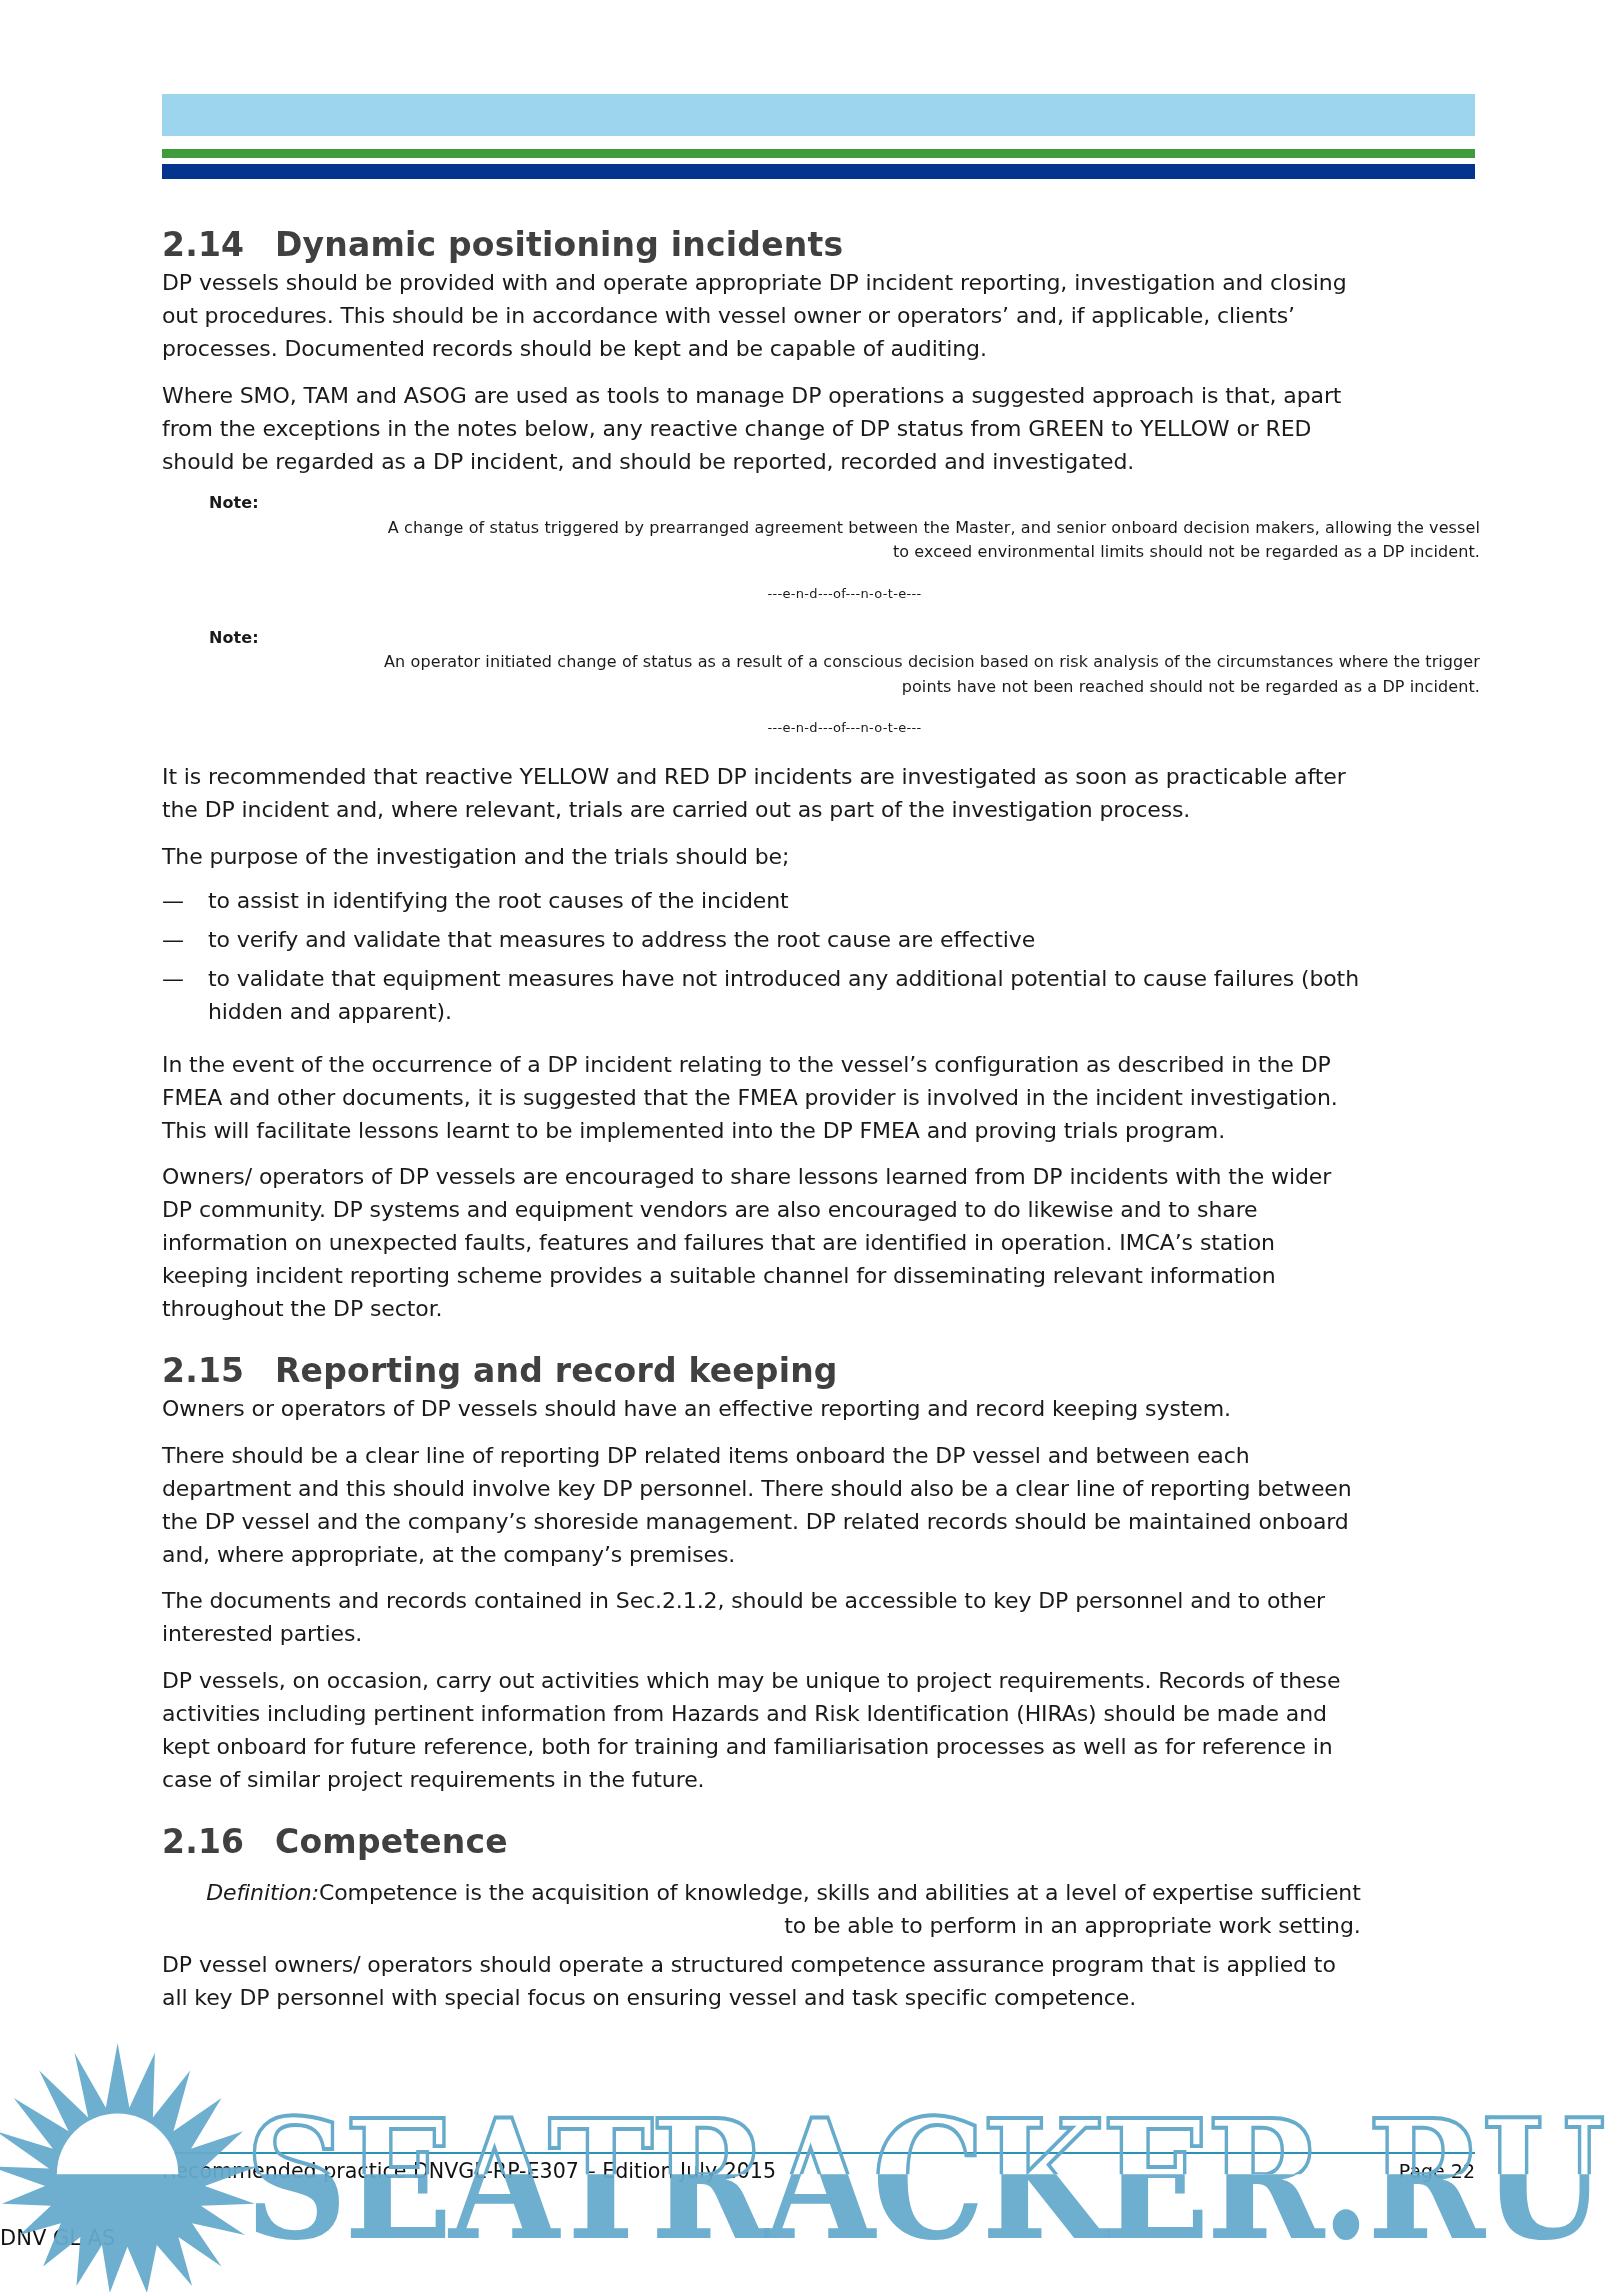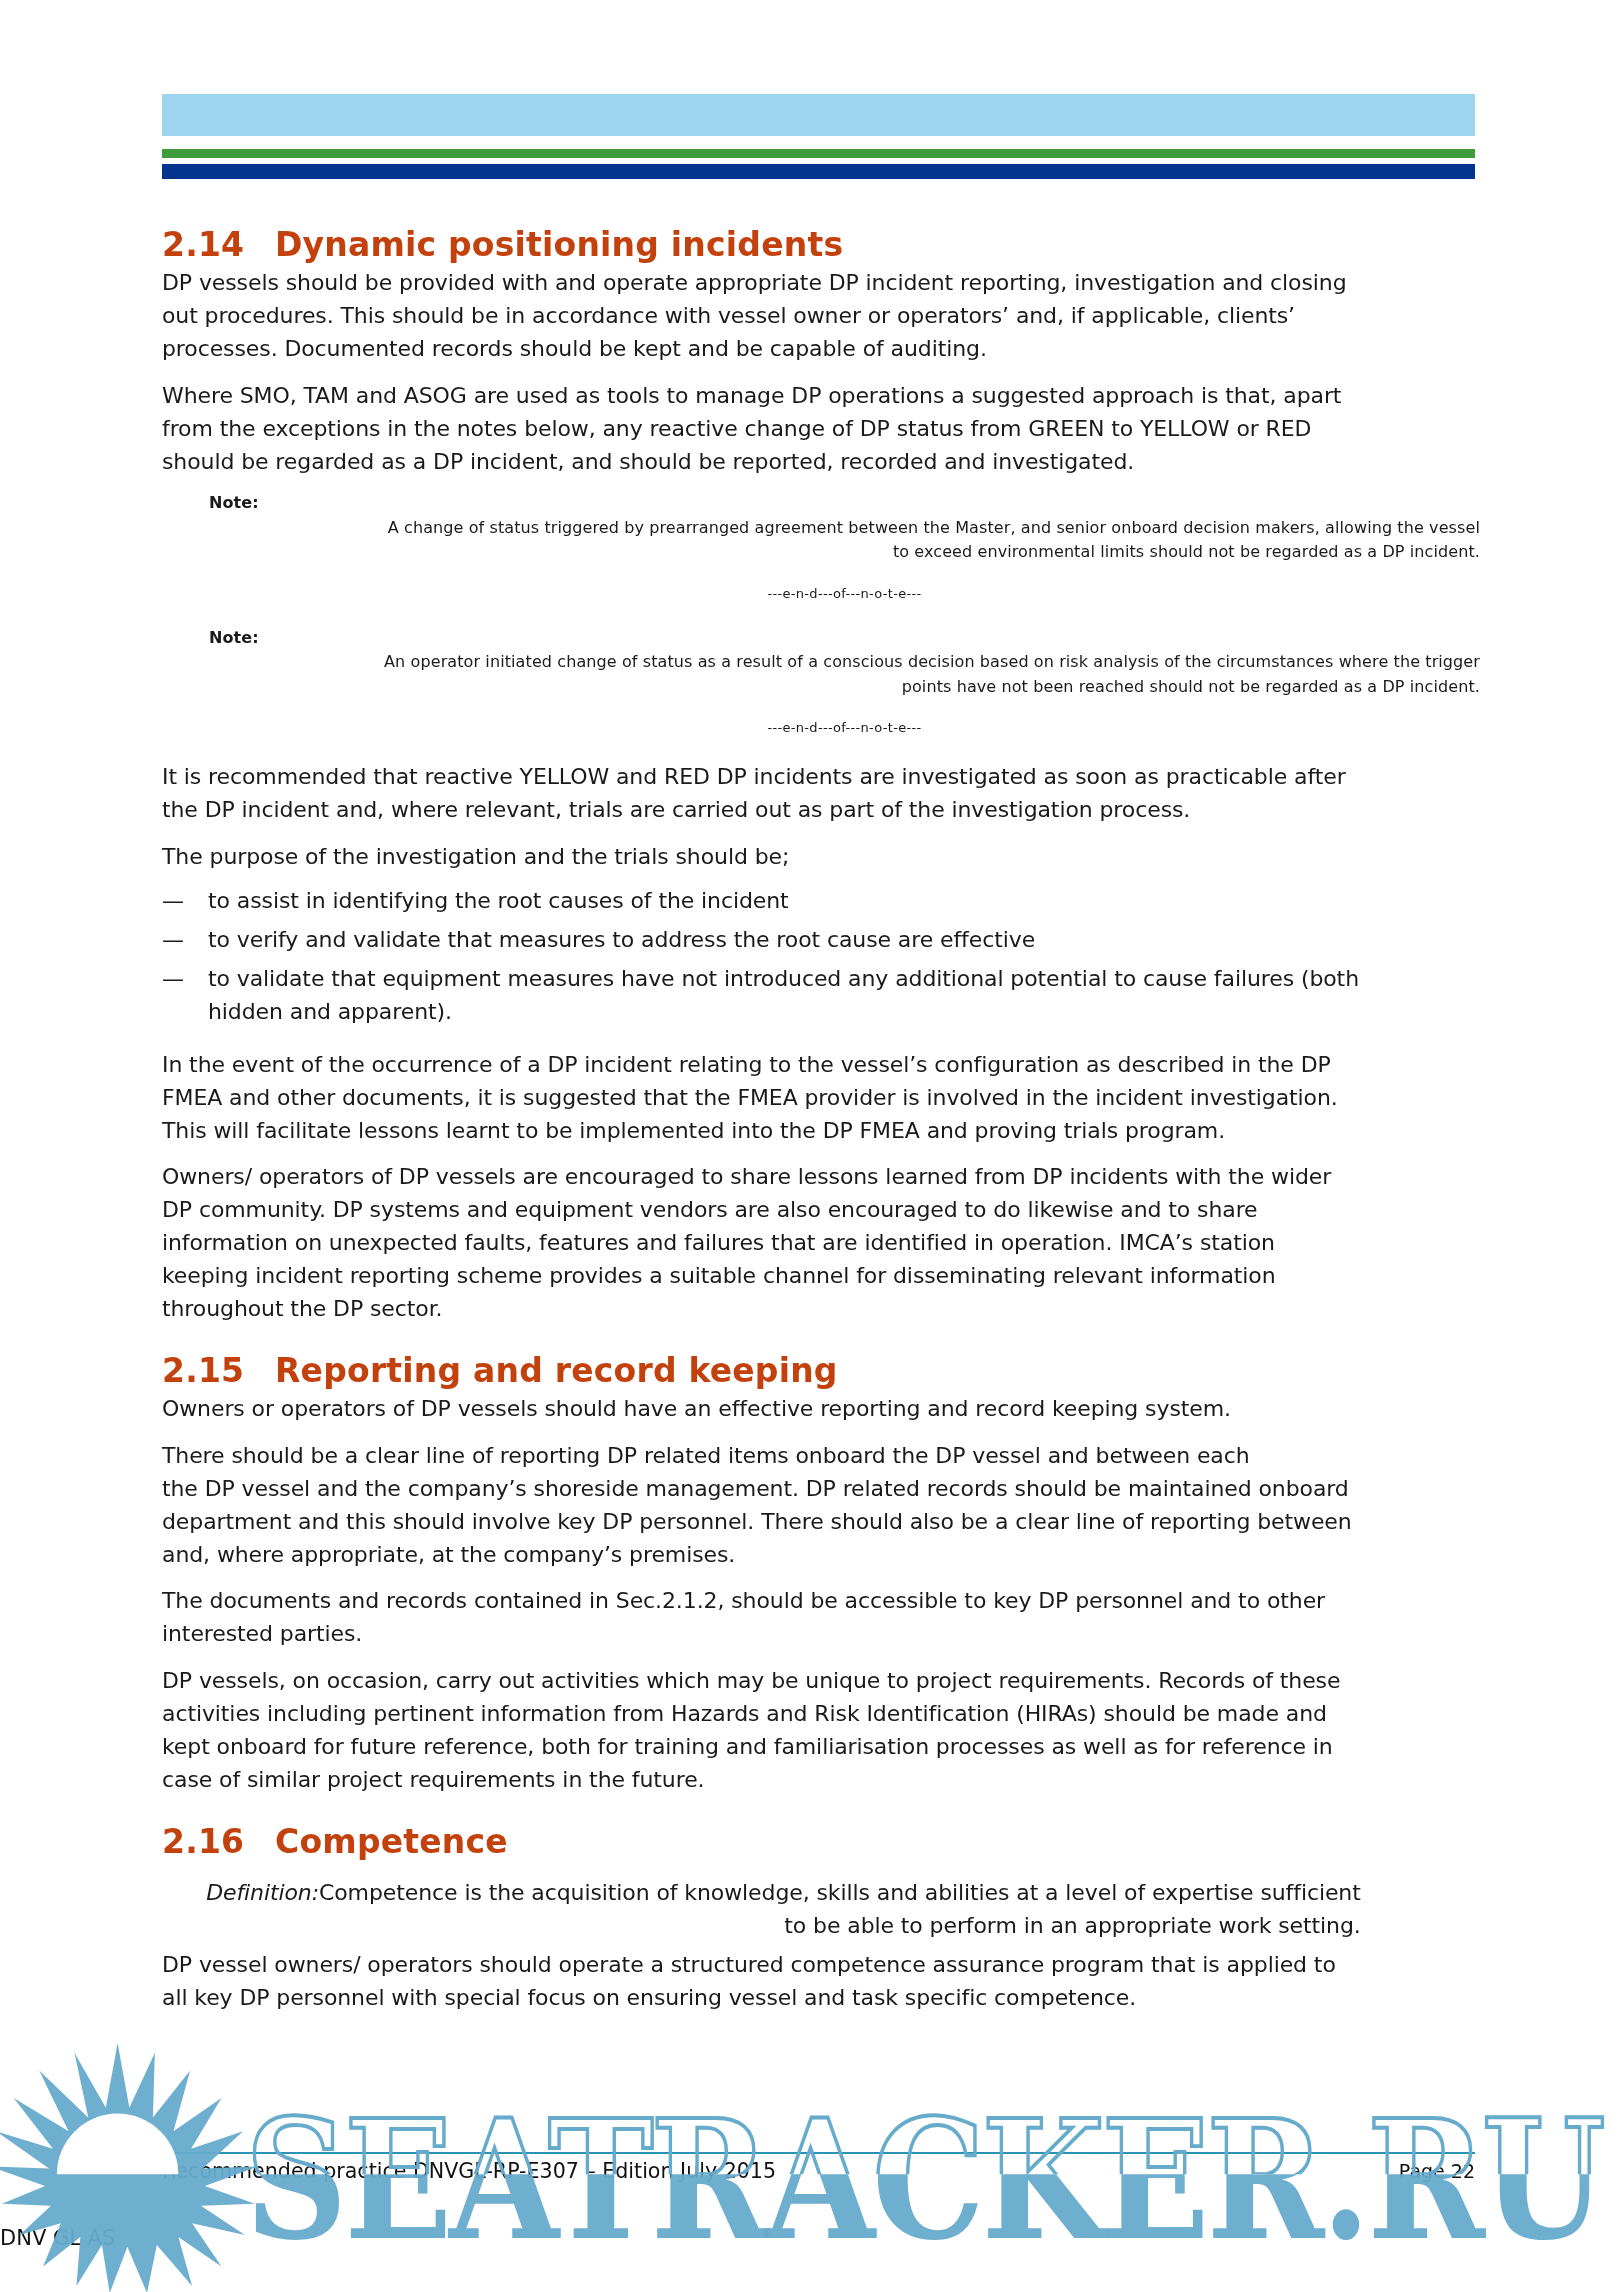--- a/index.html
+++ b/index.html
@@ -4,21 +4,21 @@
 <style>
   html, body { margin: 0; padding: 0; background: #ffffff; }
   body { width: 1620px; height: 2293px; position: relative; overflow: hidden;
          font-family: "DejaVu Sans", sans-serif; color: #1a1a1a; }
   .bar { position: absolute; left: 162px; width: 1313px; }
   .bar-light { top: 94px; height: 42px; background: #9dd5ee; }
   .bar-green { top: 149px; height: 8.8px; background: #3f9c3c; }
   .bar-navy  { top: 164px; height: 14.7px; background: #05348f; }
 
   .content { position: absolute; left: 162px; top: 223px; width: 1318px; }
-  .h2 { font-weight: bold; color: #c2410c; font-size: 33px; line-height: 43px;
+  .h2 { font-weight: bold; color: #404040; font-size: 33px; line-height: 43px;
         margin: 0; white-space: nowrap; letter-spacing: 0.2px; }
   .h2 .num { display: inline-block; width: 113px; }
   .p { font-size: 22px; line-height: 33px; margin: 0 0 13.7px 0; letter-spacing: -0.1px; }
   .p .ln { display: block; white-space: nowrap; }
   .note { margin: 3.9px 0 0 47px; font-size: 16px; line-height: 24.5px; letter-spacing: 0.1px; }
   .note .title { font-weight: bold; display: block; }
   .note .ln { display: block; white-space: nowrap; text-align: right; }
   .eon { text-align: center; font-size: 13px; line-height: 24.5px; margin: 16.7px 0 19.6px 47px; letter-spacing: 0.3px; }
   .list { margin: 11.8px 0 19.6px 0; padding: 0; list-style: none; }
   .list li { position: relative; padding-left: 46px; font-size: 22px; line-height: 33px; margin-bottom: 5.9px; letter-spacing: -0.1px; }
@@ -109,22 +109,22 @@
   </p>
 
   <h2 class="h2">
     <span class="num">2.15</span><span>Reporting and record keeping</span>
   </h2>
   <p class="p">
     <span class="ln">Owners or operators of DP vessels should have an effective reporting and record keeping system.</span>
   </p>
   <p class="p">
     <span class="ln">There should be a clear line of reporting DP related items onboard the DP vessel and between each</span>
+    <span class="ln">department and this should involve key DP personnel. There should also be a clear line of reporting between</span>
     <span class="ln">the DP vessel and the company’s shoreside management. DP related records should be maintained onboard</span>
-    <span class="ln">department and this should involve key DP personnel. There should also be a clear line of reporting between</span>
     <span class="ln">and, where appropriate, at the company’s premises.</span>
   </p>
   <p class="p">
     <span class="ln">The documents and records contained in Sec.2.1.2, should be accessible to key DP personnel and to other</span>
     <span class="ln">interested parties.</span>
   </p>
   <p class="p" style="margin-bottom:23.5px">
     <span class="ln">DP vessels, on occasion, carry out activities which may be unique to project requirements. Records of these</span>
     <span class="ln">activities including pertinent information from Hazards and Risk Identification (HIRAs) should be made and</span>
     <span class="ln">kept onboard for future reference, both for training and familiarisation processes as well as for reference in</span>

